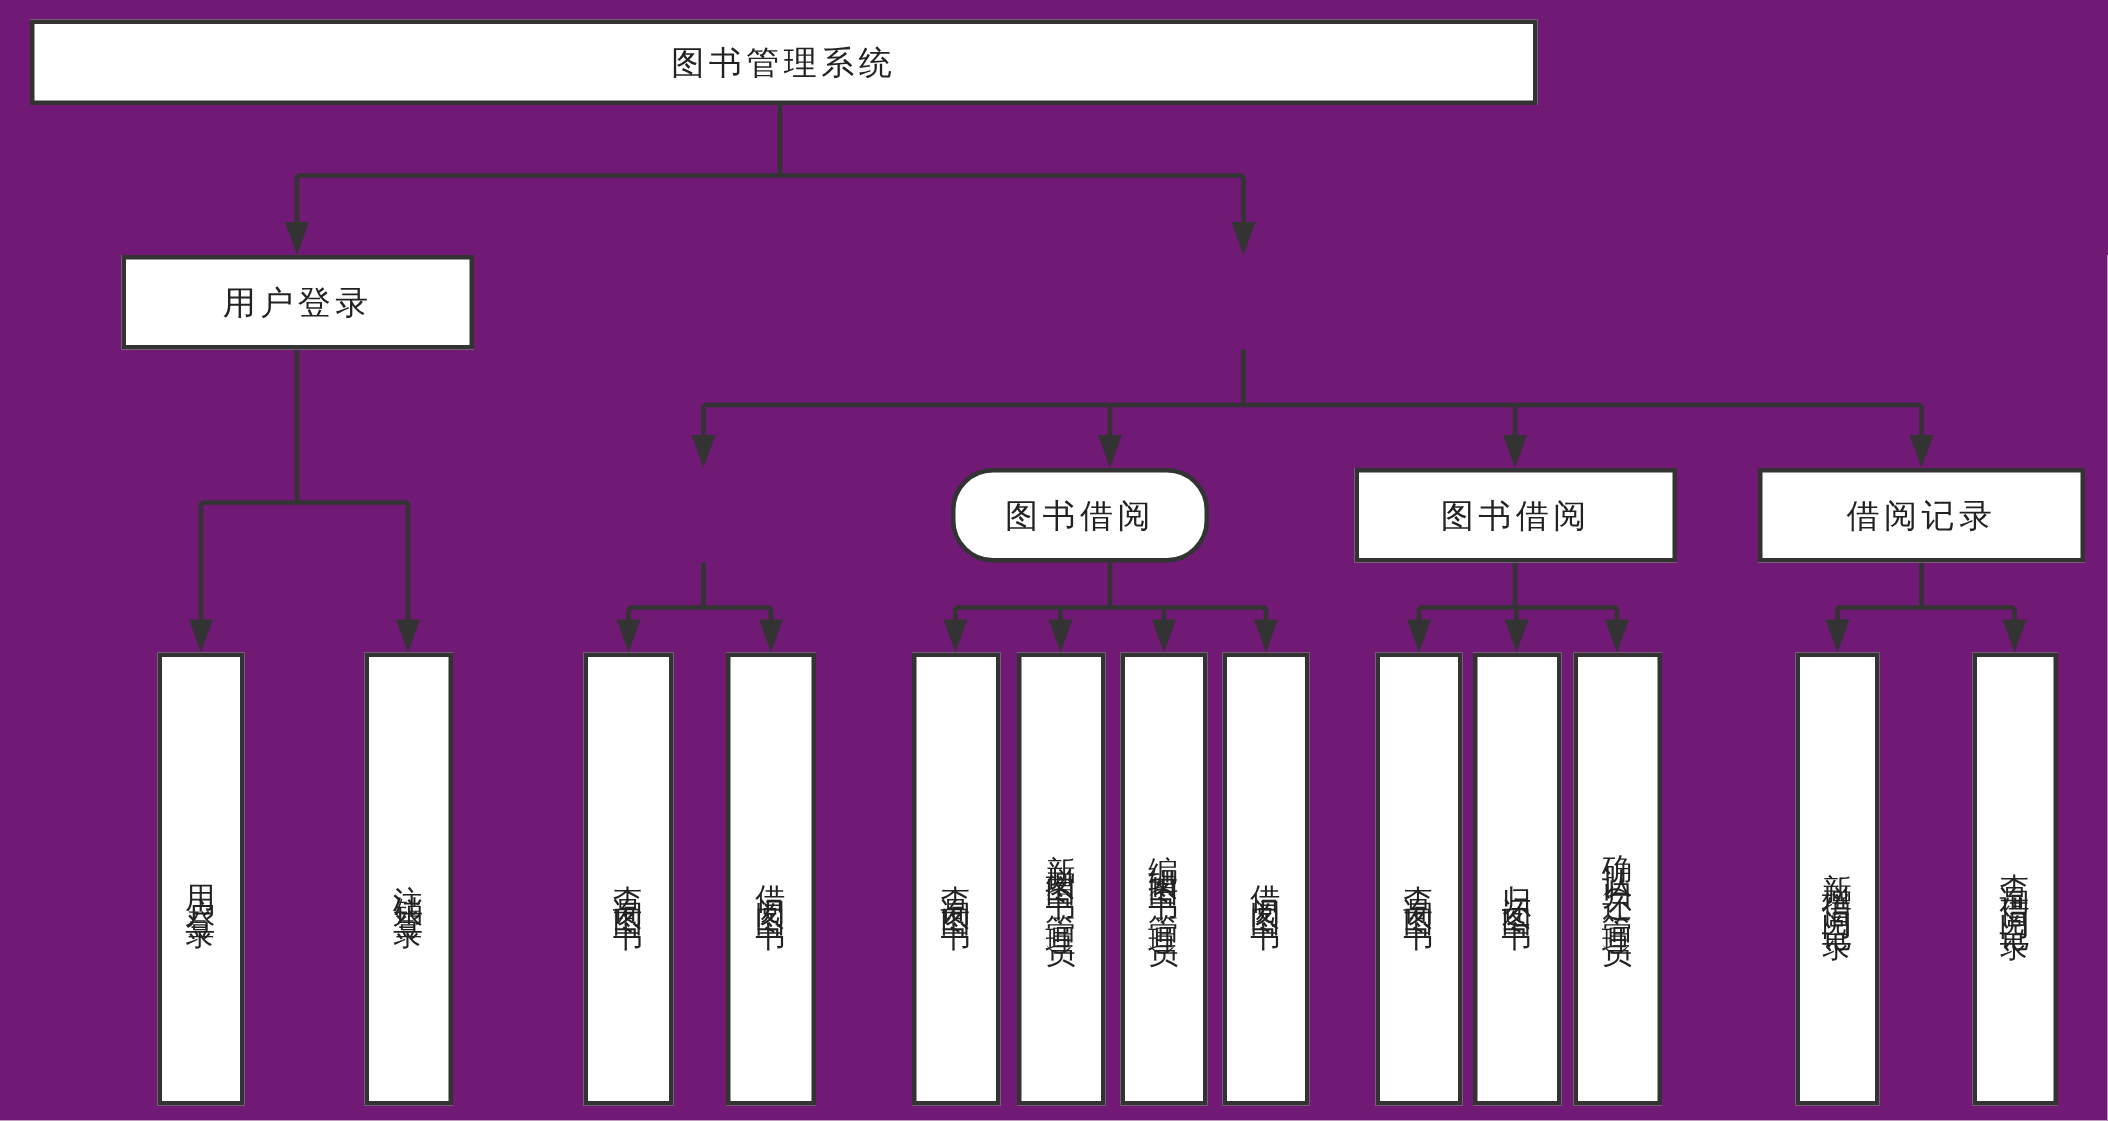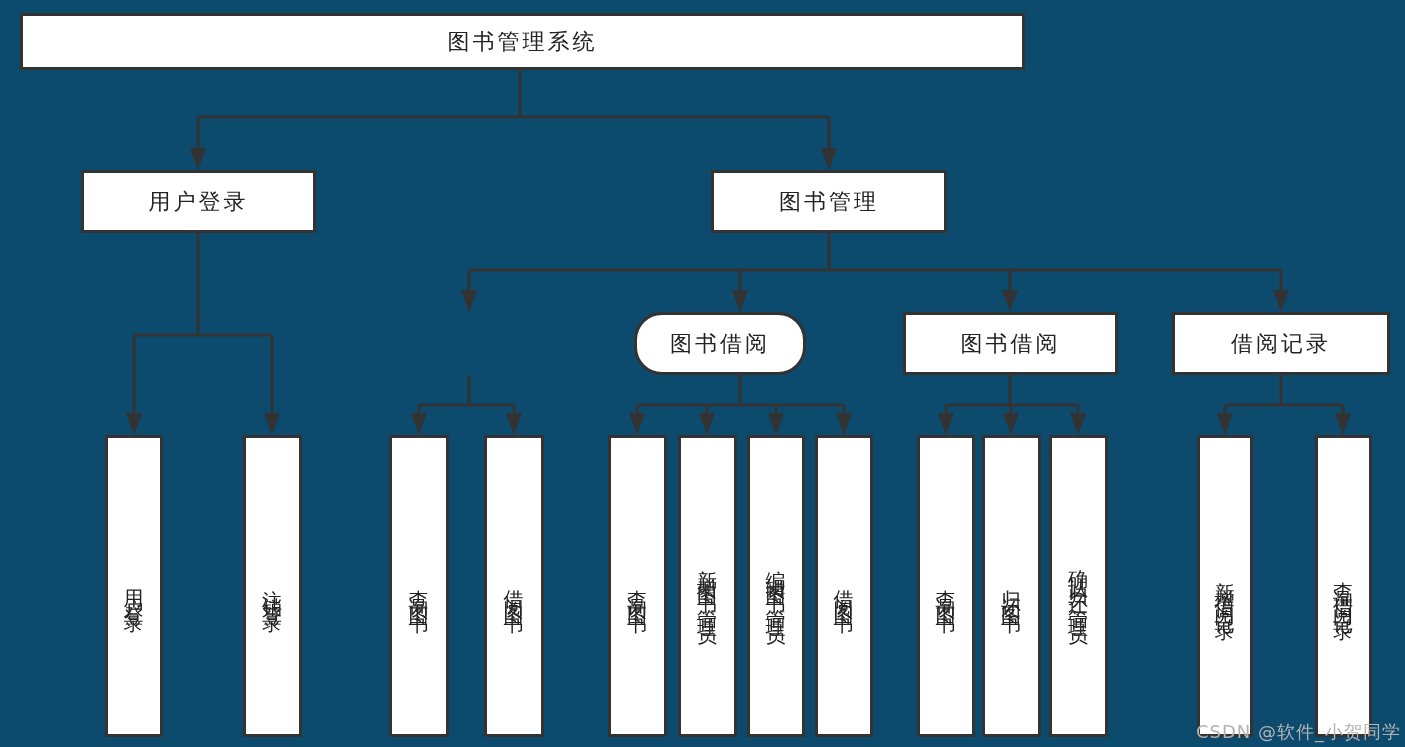--- a/index.html
+++ b/index.html
@@ -1,20 +1,20 @@
 <!DOCTYPE html>
 <html><head>
 <meta charset="utf-8">
 <style>
   html, body { margin: 0; padding: 0; background: #ffffff; }
   .canvas {
     position: relative;
     width: 1405px;
     height: 747px;
-    background: #0c4a6e;
+    background: #701a75;
     overflow: hidden;
     font-family: "DejaVu Sans", "Liberation Sans", sans-serif;
     color: #222222;
     text-align: right;
   }
   .wires {
     position: absolute;
     left: 0; top: 0;
     width: 1405px; height: 747px;
     pointer-events: none;
@@ -103,23 +103,20 @@
     <polygon points="1335,413 1351,413 1343,435" fill="#333333"></polygon>
   </svg>
 
   <div class="hnode" style="left:20px; top:13px; width:1005px; height:57px;">
     <span>图书管理系统</span>
   </div>
 
   <div class="hnode" style="left:81px; top:170px; width:235px; height:63px;">
     <span>用户登录</span>
   </div>
-  <div class="hnode" style="left:711px; top:170px; width:236px; height:63px;">
-    <span>图书管理</span>
-  </div>
 
   <div class="hnode" style="left:634px; top:312px; width:172px; height:63px;border-radius:28px;">
     <span>图书借阅</span>
   </div>
   <div class="hnode" style="left:903px; top:312px; width:215px; height:63px;">
     <span>图书借阅</span>
   </div>
   <div class="hnode" style="left:1172px; top:312px; width:218px; height:63px;">
     <span>借阅记录</span>
   </div>
@@ -161,15 +158,14 @@
     <span class="vtext">确认归还（管理员）</span>
   </div>
 
   <div class="vnode" style="left:1197px; width:56px;">
     <span class="vtext">新增借阅记录</span>
   </div>
   <div class="vnode" style="left:1315px; width:57px;">
     <span class="vtext">查询借阅记录</span>
   </div>
 
-  <div class="watermark">CSDN @软件_小贺同学</div>
 
 </div>
 
 </body></html>

